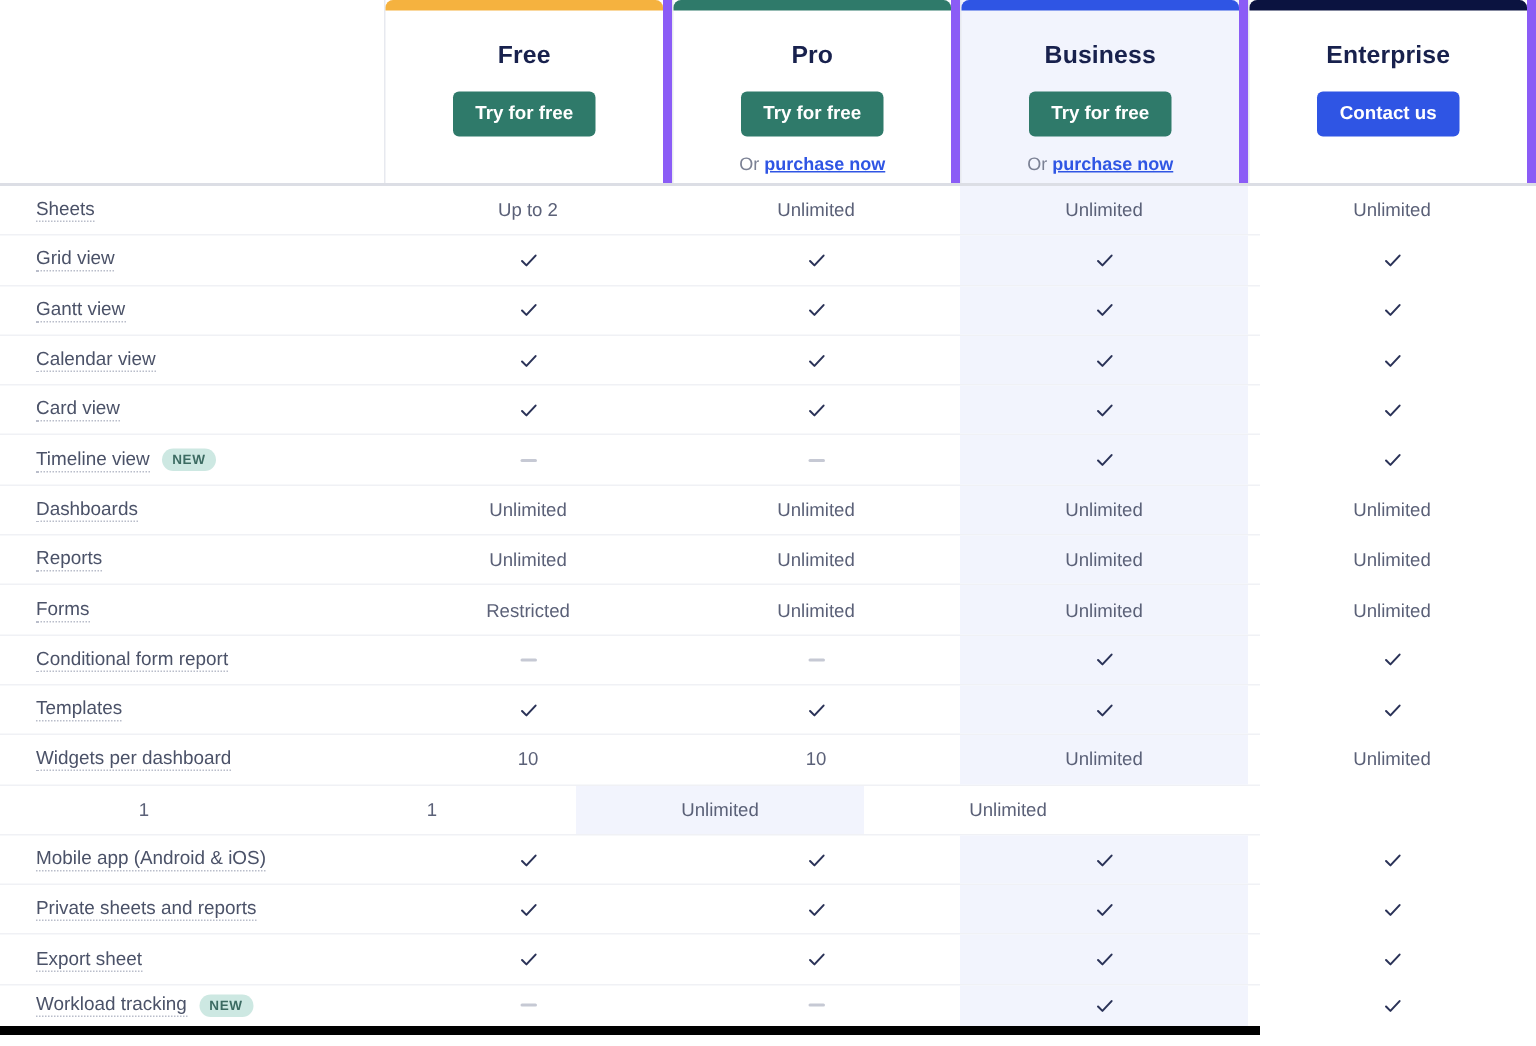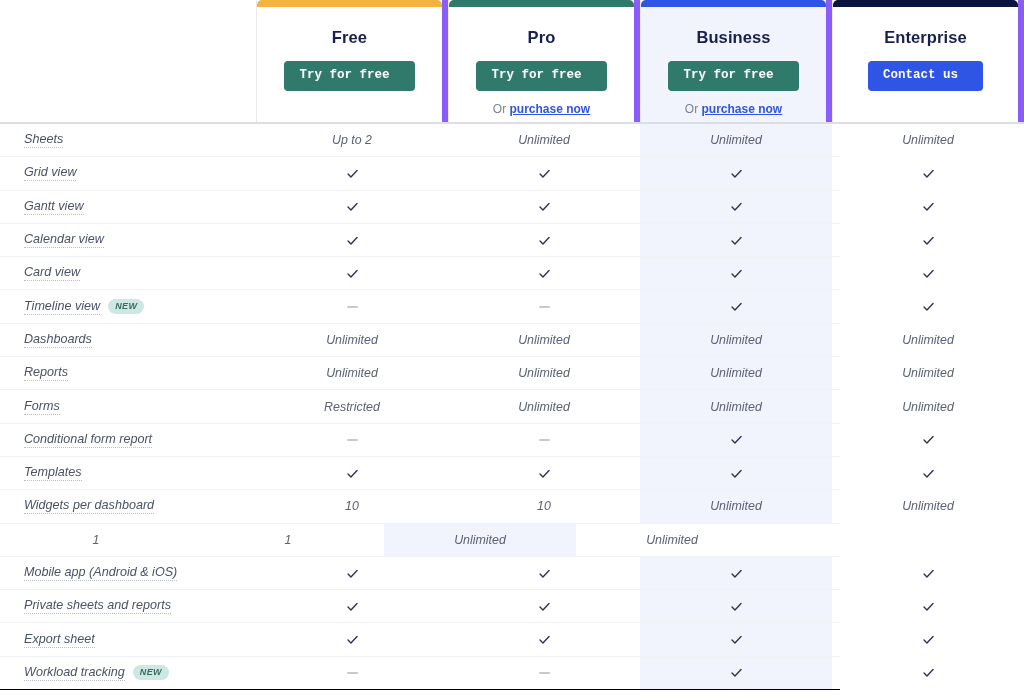--- a/index.html
+++ b/index.html
@@ -60,25 +60,25 @@
     font-size: 16.5px;
     font-weight: bold;
     color: #18214d;
     letter-spacing: 0.1px;
   }
   .plan-cta {
     margin-top: 14px;
     display: inline-block;
     border: none;
     border-radius: 4px;
-    font-family: Liberation Mono, monospace;
+    font-family: Liberation Sans, sans-serif;
     font-size: 12.5px;
     font-weight: bold;
     color: #ffffff;
-    padding: 8px 25px 9px 15px;
+    padding: 8px 15px 9px 15px;
     cursor: pointer;
     line-height: 1;
     white-space: nowrap;
   }
   .plan-cta.green { background: #2f7a6a; }
   .plan-cta.blue  { background: #2f55e4; }
   .plan-sub {
     margin-top: 11px;
     font-size: 12px;
     color: #7b8194;
@@ -101,23 +101,22 @@
     height: 575px;
     background: #ffffff;
     border-top: 2px solid #dcdee5;
   }
   .ftr {
     display: flex;
     width: 840px;
     height: 33.3px;
     border-bottom: 1px solid #f0f1f5;
     align-items: center;
-    font-style: italic;
-  }
-  .ftr:last-child { border-bottom: 1px solid #000000; align-items: center; }
+  }
+  .ftr:last-child { border-bottom: 6px solid #000000; align-items: center; }
 
   .fname {
     width: 256px;
     flex: 0 0 256px;
     padding-left: 24px;
     font-size: 12.6px;
     color: #4b5268;
     display: flex;
     align-items: center;
     gap: 8px;

